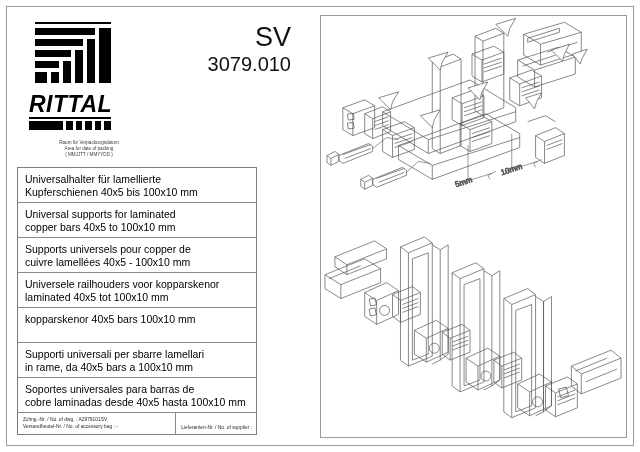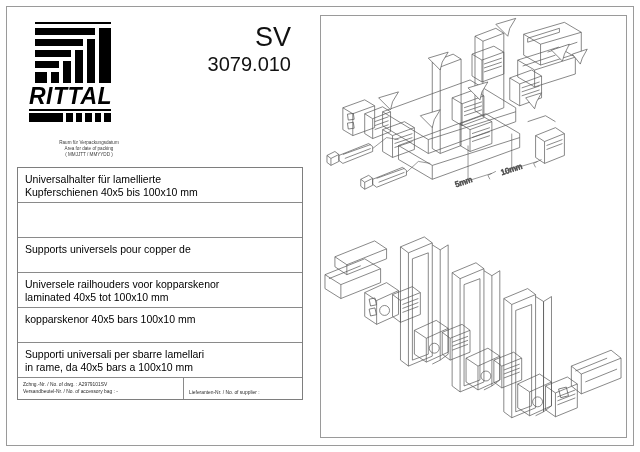--- a/index.html
+++ b/index.html
@@ -49,21 +49,21 @@
   .lg5 { left: 6px;  top: 51px; width: 28px; height: 4px; }
   .lgv1 { left: 66px; top: 7px;  width: 4px; height: 59px; }
   .lgv2 { left: 54px; top: 18px; width: 4px; height: 48px; }
   .lgv3 { left: 42px; top: 29px; width: 4px; height: 37px; }
   .lgv4 { left: 30px; top: 40px; width: 4px; height: 26px; }
   .lgv5 { left: 18px; top: 51px; width: 4px; height: 15px; }
   .lgleft { left: 0px; top: 0px; width: 6px; height: 66px; }
   .lgtop  { left: 0px; top: 0px; width: 82px; height: 5px; }
 
   .logo-word {
-    margin-top: 1px;
+    margin-top: 9px;
     font-family: "Liberation Sans", sans-serif;
     font-weight: bold;
     font-style: italic;
     font-size: 23px;
     letter-spacing: 0.5px;
     color: #000000;
     line-height: 24px;
   }
   .logo-rule {
     width: 82px; height: 2px;
@@ -86,21 +86,21 @@
     text-align: center;
     font-size: 4.6px;
     line-height: 6.2px;
     color: #3c3c3c;
   }
 
   
   .lang-table {
     position: absolute;
     left: 10px; top: 160px;
-    width: 286px;
+    width: 240px;
     border: 1px solid #7e7e7e;
     background: #ffffff;
   }
   .lang-row {
     border-bottom: 1px solid #8a8a8a;
     padding: 5px 7px 5px 7px;
     height: 35px;
   }
   .lang-row:last-of-type { border-bottom: 1px solid #8a8a8a; }
   .lang-row p {
@@ -211,34 +211,41 @@
       <div class="title-sub">3079.010</div>
     </div>
 
     <div class="lang-table">
 
       <div class="lang-row">
         <p>Universalhalter für lamellierte</p>
         <p>Kupferschienen 40x5 bis 100x10 mm</p>
       </div>
       <div class="lang-row">
+        <p>Universal supports for laminated</p>
+        <p>copper bars 40x5 to 100x10 mm</p>
       </div>
       <div class="lang-row">
         <p>Supports universels pour copper de</p>
+        <p>cuivre lamellées 40x5 - 100x10 mm</p>
       </div>
       <div class="lang-row">
         <p>Universele railhouders voor kopparskenor</p>
         <p>laminated 40x5 tot 100x10 mm</p>
       </div>
       <div class="lang-row">
         <p>kopparskenor 40x5 bars 100x10 mm</p>
       </div>
       <div class="lang-row">
         <p>Supporti universali per sbarre lamellari</p>
         <p>in rame, da 40x5 bars a 100x10 mm</p>
+      </div>
+      <div class="lang-row">
+        <p>Soportes universales para barras de</p>
+        <p>cobre laminadas desde 40x5 hasta 100x10 mm</p>
       </div>
 
       <div class="meta-row">
         <div class="meta-left">
           <div>Zchng.-Nr. / No. of dwg. : A2979101SV</div>
           <div>Versandbeutel-Nr. / No. of accessory bag : -</div>
         </div>
         <div class="meta-right">
           <div>Lieferanten-Nr. / No. of supplier :</div>
         </div>

